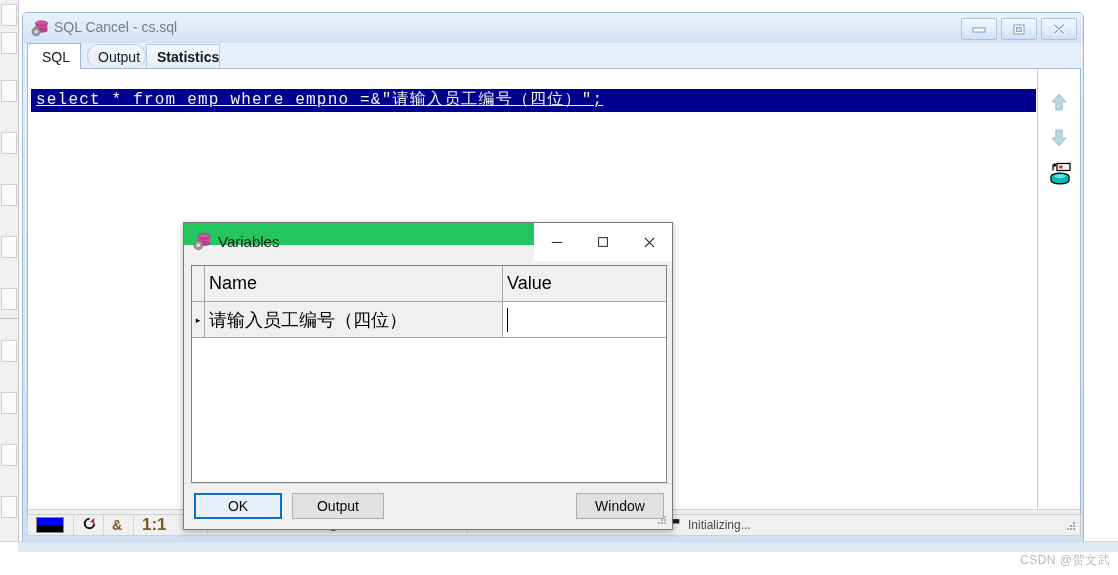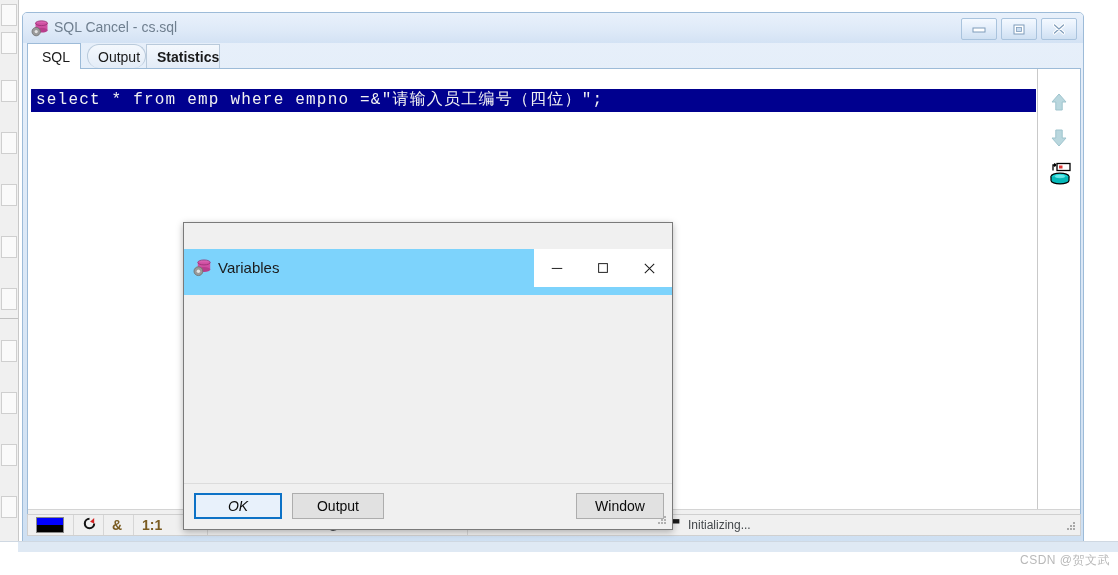--- a/index.html
+++ b/index.html
@@ -145,20 +145,21 @@
     height: 23px;
     line-height: 23px;
     background: #00008f;
     color: #f2f2f2;
     font-family: "Liberation Mono", "DejaVu Sans Mono", monospace;
     font-size: 16px;
     letter-spacing: 1.2px;
     white-space: pre;
     padding-left: 5px;
     box-sizing: border-box;
+    text-decoration: underline;
   }
 
   
   .editor-gutter {
     position: absolute;
     right: 0; top: 0;
     width: 42px; height: 100%;
     border-left: 1px solid #c9c9c9;
     background: #ffffff;
   }
@@ -219,23 +220,22 @@
     position: absolute;
     left: 183px; top: 222px;
     width: 490px; height: 308px;
     background: #f0f0f0;
     border: 1px solid #7a7a7a;
     box-sizing: border-box;
     box-shadow: 0 2px 7px rgba(0,0,0,0.28);
   }
   .dlg-titlebar {
     position: relative;
-    height: 46px;
-    background: #7dd3fc;
-    margin-top: 26px;
+    height: 22px;
+    background: #22c55e;
   }
   .dlg-title-icon {
     position: absolute;
     left: 9px; top: 9px;
     width: 19px; height: 19px;
   }
   .dlg-title-text {
     position: absolute;
     left: 34px; top: 10px;
     font-size: 15px;
@@ -324,21 +324,20 @@
     border: 1px solid #adadad;
     font-family: "Liberation Sans", sans-serif;
     font-size: 14px;
     color: #0a0a0a;
     box-sizing: border-box;
     cursor: default;
   }
   .ui-btn.default {
     background: #e8f1fb;
     border: 2px solid #0d72c6;
-    font-style: italic;
   }
   #btn-ok     { left: 10px;  width: 88px; }
   #btn-cancel { left: 108px; width: 92px; }
   #btn-clear  { left: 392px; width: 88px; }
 
   .dlg-grip {
     position: absolute;
     right: 4px; bottom: 3px;
     width: 12px; height: 12px;
   }
@@ -474,21 +473,21 @@
       </div>
       <div class="sb-cell" style="width:30px">
         <span>
           <svg viewBox="0 0 16 16" width="15" height="15">
             <path d="M13 8 A5 5 0 1 1 8 3" fill="none" stroke="#141414" stroke-width="2.2"></path>
             <path d="M13 2.2 L13 8 L8.6 6.2 Z" fill="#d42020"></path>
           </svg>
         </span>
       </div>
       <div class="sb-cell" style="width:30px; font-size:14px; font-weight:bold; color:#7a5b20;">&amp;</div>
-      <div class="sb-cell sb-pos" style="width:74px; font-size:14px;">1:1</div>
+      <div class="sb-cell sb-pos" style="width:74px; font-size:17px;">1:1</div>
       <div class="sb-cell" style="width:260px; justify-content:center;">scott@ORCL</div>
       <div class="sb-cell last" style="flex:1; padding-left:200px;">
         <span style="margin-right:6px">
           <svg viewBox="0 0 16 14" width="14" height="13">
             <path d="M3 2 L13 2 L13 7 L3 7 Z" fill="#1b1b1b"></path>
             <path d="M2.6 1 L2.6 12" stroke="#1b1b1b" stroke-width="1.6"></path>
           </svg>
         </span>
         <span>Initializing...</span>
       </div>
@@ -532,20 +531,35 @@
           </svg>
         </div>
         <div class="dlg-btn">
           <svg viewBox="0 0 16 16" width="15" height="15">
             <path d="M3 3 L13 13 M13 3 L3 13" stroke="#1b1b1b" stroke-width="1.1" fill="none"></path>
           </svg>
         </div>
       </div>
     </div>
 
+    <div class="var-grid">
+      <div class="grid-row header">
+        <div class="grid-indicator"></div>
+        <div class="grid-cell c-name">Name</div>
+        <div class="grid-cell c-value">Value</div>
+      </div>
+      <div class="grid-row data">
+        <div class="grid-indicator">▸</div>
+        <div class="grid-cell c-name">请输入员工编号（四位）</div>
+        <div class="grid-cell c-value">
+          <span class="caret"></span>
+            <span></span>
+        </div>
+      </div>
+    </div>
 
     <div class="dlg-actions">
       <button class="ui-btn default" id="btn-ok">OK</button>
       <button class="ui-btn" id="btn-cancel">Output</button>
       <button class="ui-btn" id="btn-clear">Window</button>
       <span class="dlg-grip">
         <svg viewBox="0 0 12 12" width="12" height="12">
           <rect x="8" y="2" width="2" height="2" fill="#b0b0b0"></rect>
           <rect x="8" y="5" width="2" height="2" fill="#b0b0b0"></rect>
           <rect x="5" y="5" width="2" height="2" fill="#b0b0b0"></rect>

